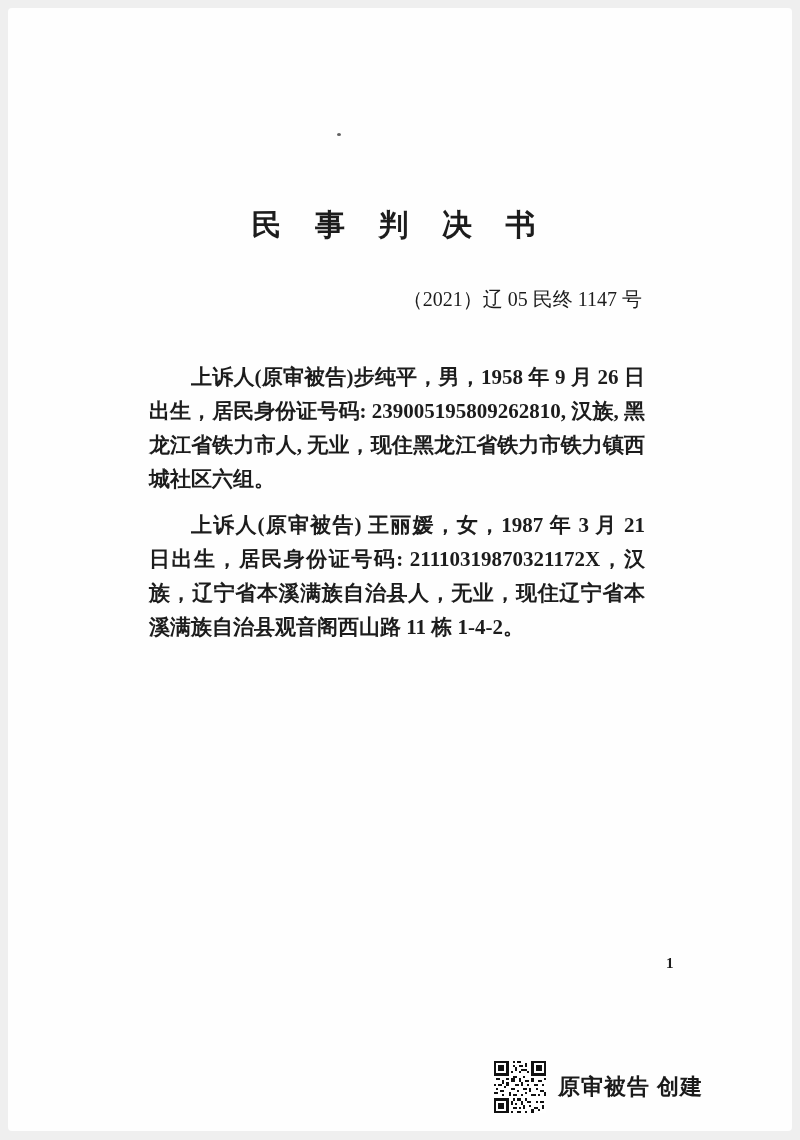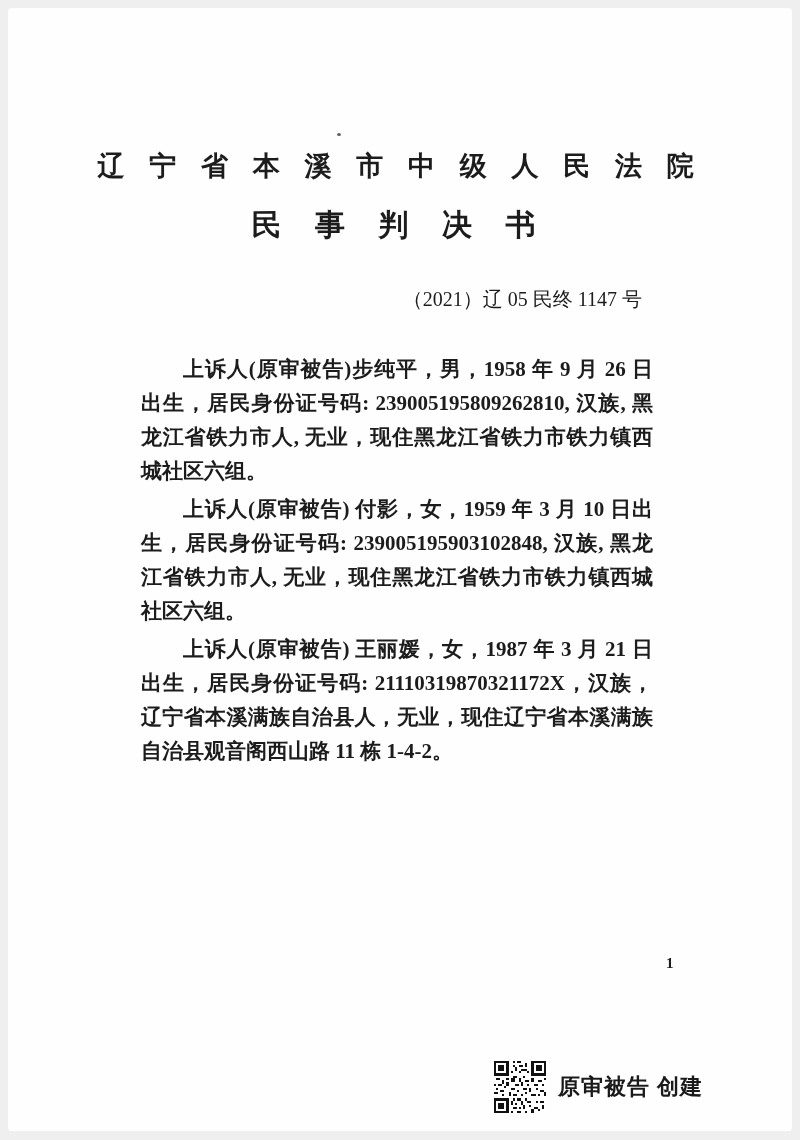--- a/index.html
+++ b/index.html
@@ -38,21 +38,21 @@
     font-size: 20px; font-weight: 400;
     white-space: nowrap;
   }
   .body-text {
     position: absolute; top: 340px; left: 129px; width: 520px;
     font-size: 21px; font-weight: 600;
     line-height: 34px;
     text-align: justify;
   }
   .body-text p {
-    margin: 4px;
+    margin: 12px;
     text-indent: 2em;
   }
   .page-number {
     position: absolute; top: 947px; left: 658px;
     font-size: 15px; font-weight: 700;
   }
   .scan-artifact {
     position: absolute; top: 125px; left: 329px;
     width: 4px; height: 3px;
     background: #3a3a3a; border-radius: 50%;
@@ -71,29 +71,27 @@
     letter-spacing: 1px;
   }
 </style>
 </head>
 <body>
 
 <div class="page">
 
   <div class="scan-artifact"></div>
 
-  <div class="court-name">辽 宁 省 本 溪 市 中 级 人 民 法 院</div>
 
   <div class="doc-title">民 事 判 决 书</div>
 
   <div class="case-number">（2021）辽 05 民终 1147 号</div>
 
   <div class="body-text">
     <p>上诉人(原审被告)步纯平，男，1958 年 9 月 26 日出生，居民身份证号码: 239005195809262810, 汉族, 黑龙江省铁力市人, 无业，现住黑龙江省铁力市铁力镇西城社区六组。</p>
-    <p>上诉人(原审被告) 付影，女，1959 年 3 月 10 日出生，居民身份证号码: 239005195903102848, 汉族, 黑龙江省铁力市人, 无业，现住黑龙江省铁力市铁力镇西城社区六组。</p>
     <p>上诉人(原审被告) 王丽媛，女，1987 年 3 月 21 日出生，居民身份证号码: 21110319870321172X，汉族，辽宁省本溪满族自治县人，无业，现住辽宁省本溪满族自治县观音阁西山路 11 栋 1-4-2。</p>
   </div>
 
   <div class="page-number">1</div>
 
   <div class="watermark">
     <svg class="qr" viewBox="0 0 25 25" shape-rendering="crispEdges" aria-hidden="true">
       <rect x="0" y="0" width="25" height="25" fill="#ffffff"></rect>
       <g fill="#111111">
 

